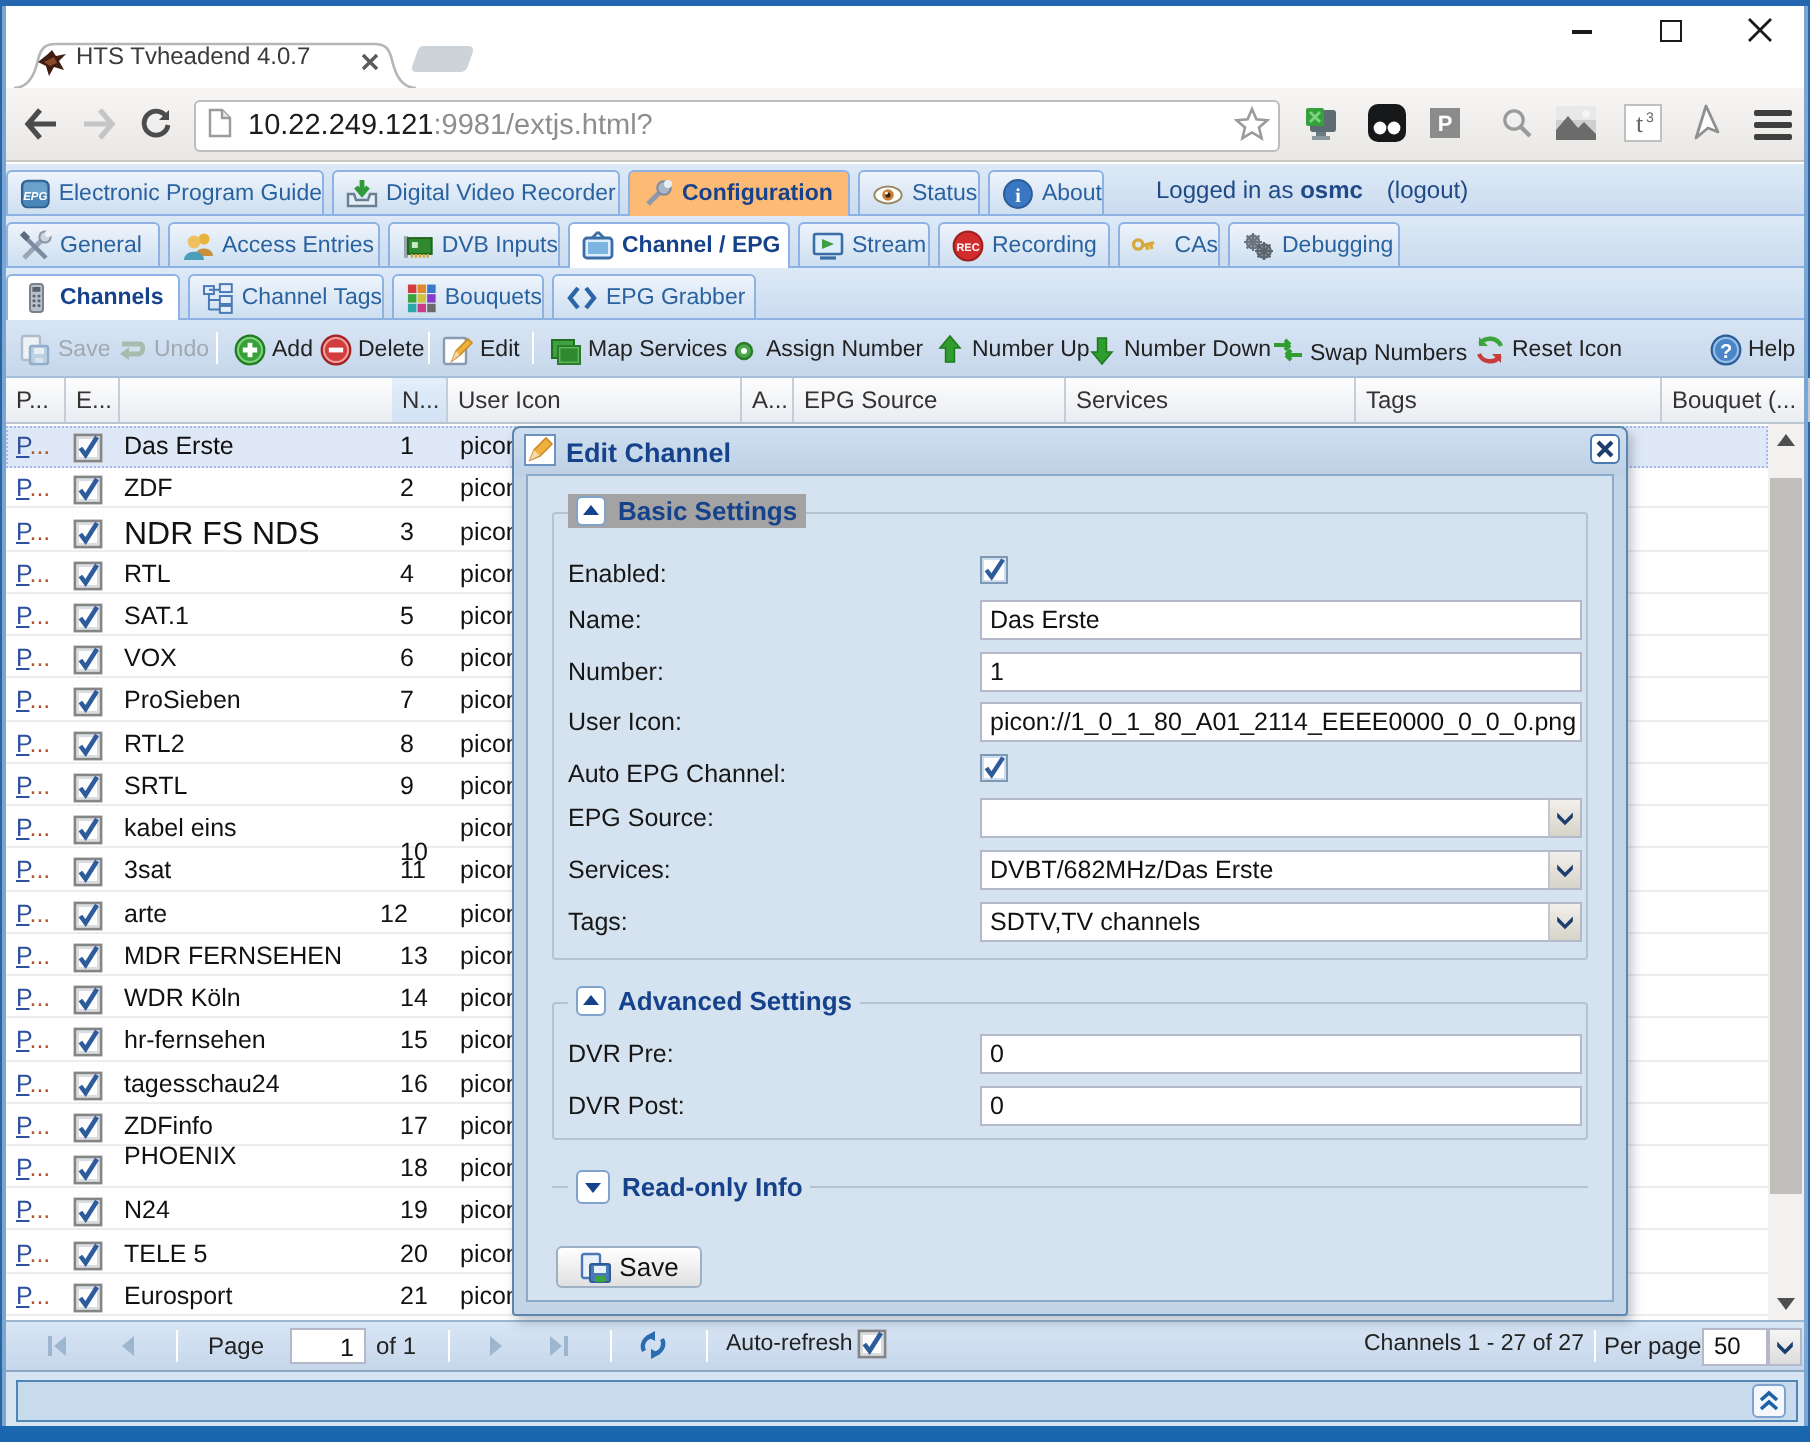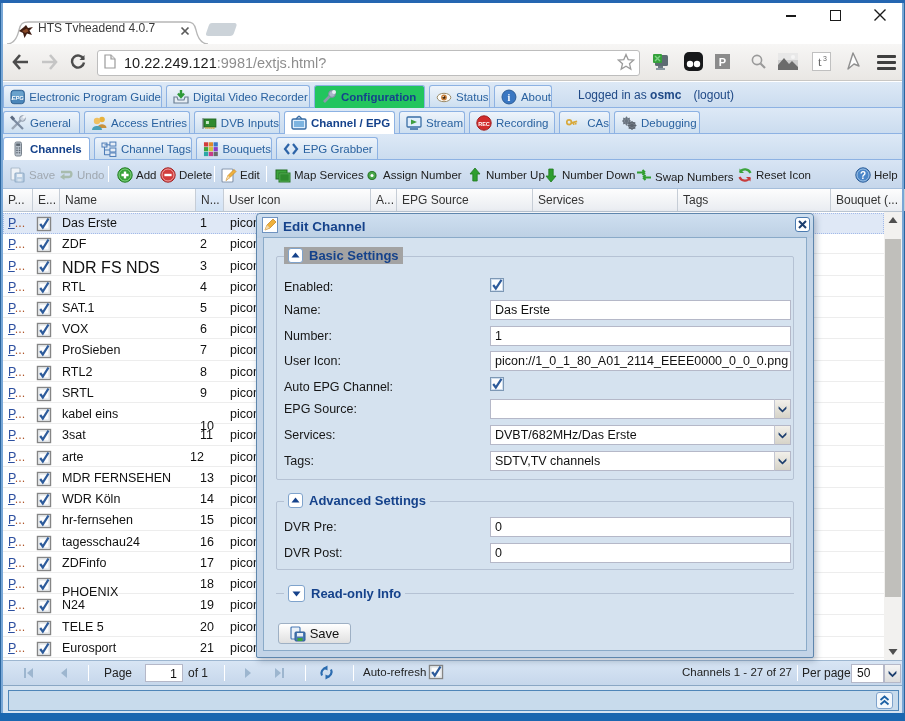--- a/index.html
+++ b/index.html
@@ -138,21 +138,21 @@
       </svg>
       <span class="tabtxt" style="margin-left:4px;">Electronic Program Guide</span>
     </div>
 <div class="abs" style="left:166px;top:85px;width:144px;height:22px;background:linear-gradient(#eef4fb,#cddff0);border:1px solid #8db2e3;border-bottom:none;border-radius:3px 3px 0 0;display:flex;align-items:center;padding-left:6px;">
       <svg width="16" height="16" viewBox="0 0 16 16">
         <path d="M8 1 L8 7 M5 4.5 L8 8 L11 4.5" stroke="#2e9a38" stroke-width="2.4" fill="none"></path>
         <path d="M1 8 L4 8 L5 11 L11 11 L12 8 L15 8 L15 14 L1 14 Z" fill="#e7eef5" stroke="#6b7f93" stroke-width="1.2"></path>
       </svg>
       <span class="tabtxt" style="margin-left:4px;">Digital Video Recorder</span>
     </div>
-<div class="abs" style="left:314px;top:85px;width:111px;height:23px;background:#22c55e;border:1px solid #8db2e3;border-bottom:none;border-radius:3px 3px 0 0;display:flex;align-items:center;padding-left:6px;z-index:2;">
+<div class="abs" style="left:314px;top:85px;width:111px;height:23px;background:#fdba74;border:1px solid #8db2e3;border-bottom:none;border-radius:3px 3px 0 0;display:flex;align-items:center;padding-left:6px;z-index:2;">
       <svg width="16" height="16" viewBox="0 0 16 16">
         <path d="M3 13 L9 7" stroke="#8d99ad" stroke-width="2.6"></path>
         <circle cx="11" cy="5" r="3.4" fill="#aab6c8" stroke="#7d8aa0"></circle>
         <circle cx="13" cy="3" r="2" fill="#e9eef5"></circle>
       </svg>
       <span class="tabtxt" style="font-weight:bold;color:#15428b;margin-left:4px;">Configuration</span>
     </div>
 <div class="abs" style="left:429px;top:85px;width:61px;height:22px;background:linear-gradient(#eef4fb,#cddff0);border:1px solid #8db2e3;border-bottom:none;border-radius:3px 3px 0 0;display:flex;align-items:center;padding-left:6px;">
       <svg width="16" height="16" viewBox="0 0 16 16">
         <ellipse cx="8" cy="8.5" rx="6.8" ry="4.2" fill="#fdfdfa" stroke="#9a8a68" stroke-width="1"></ellipse>
@@ -376,21 +376,20 @@
       <svg width="16" height="16" viewBox="0 0 16 16">
         <circle cx="8" cy="8" r="7.2" fill="#4a86c8" stroke="#2c5c97"></circle>
         <circle cx="8" cy="8" r="6" fill="none" stroke="#9cc0e4" stroke-width="1"></circle>
         <text x="8" y="12" font-size="10" font-weight="bold" fill="#fff" text-anchor="middle" font-family="Liberation Sans">?</text>
       </svg>
       <span style="font-size:11.5px;color:#222;margin-left:3px;">Help</span>
     </div>
 <div class="abs" style="left:3px;top:189px;width:899px;height:23px;background:linear-gradient(#fdfdfd,#e9ecf1);border-bottom:1px solid #b9c4d0;"></div>
 <div class="abs" style="left:3px;top:189px;width:30px;height:22px;border-right:1px solid #c6cdd6;padding:4px 0 0 5px;font-size:12px;color:#333;white-space:nowrap;overflow:hidden;">P...</div>
 <div class="abs" style="left:33px;top:189px;width:27px;height:22px;border-right:1px solid #c6cdd6;padding:4px 0 0 5px;font-size:12px;color:#333;white-space:nowrap;overflow:hidden;">E...</div>
-<div class="abs" style="left:60px;top:189px;width:136px;height:22px;border-right:1px solid #c6cdd6;padding:4px 0 0 5px;font-size:12px;color:#333;white-space:nowrap;overflow:hidden;">Name</div>
 <div class="abs" style="left:196px;top:189px;width:28px;height:22px;background:linear-gradient(#e4eefb,#d2e2f4);border-right:1px solid #c6cdd6;padding:4px 0 0 5px;font-size:12px;color:#333;white-space:nowrap;overflow:hidden;">N...</div>
 <div class="abs" style="left:224px;top:189px;width:147px;height:22px;border-right:1px solid #c6cdd6;padding:4px 0 0 5px;font-size:12px;color:#333;white-space:nowrap;overflow:hidden;">User Icon</div>
 <div class="abs" style="left:371px;top:189px;width:26px;height:22px;border-right:1px solid #c6cdd6;padding:4px 0 0 5px;font-size:12px;color:#333;white-space:nowrap;overflow:hidden;">A...</div>
 <div class="abs" style="left:397px;top:189px;width:136px;height:22px;border-right:1px solid #c6cdd6;padding:4px 0 0 5px;font-size:12px;color:#333;white-space:nowrap;overflow:hidden;">EPG Source</div>
 <div class="abs" style="left:533px;top:189px;width:145px;height:22px;border-right:1px solid #c6cdd6;padding:4px 0 0 5px;font-size:12px;color:#333;white-space:nowrap;overflow:hidden;">Services</div>
 <div class="abs" style="left:678px;top:189px;width:153px;height:22px;border-right:1px solid #c6cdd6;padding:4px 0 0 5px;font-size:12px;color:#333;white-space:nowrap;overflow:hidden;">Tags</div>
 <div class="abs" style="left:831px;top:189px;width:74px;height:22px;border-right:1px solid #c6cdd6;padding:4px 0 0 5px;font-size:12px;color:#333;white-space:nowrap;overflow:hidden;">Bouquet (...</div>
 <div class="abs" style="left:3px;top:212px;width:899px;height:448px;background:#fff;"></div>
 <div class="abs" style="left:3px;top:213.0px;width:881px;height:21.2px;background:#dfe8f6;border:1px dotted #a3bae9;"></div>
 <div class="abs" style="left:8px;top:216.0px;font-size:12.5px;white-space:nowrap;"><span style="color:#2d50a0;text-decoration:underline;">P</span><span style="color:#b0572c;">...</span></div>
@@ -598,21 +597,21 @@
 <div class="abs" style="left:230px;top:555.8px;width:26px;overflow:hidden;font-size:12.5px;color:#111;white-space:nowrap;">picon</div>
 <div class="abs" style="left:3px;top:574.1px;width:881px;height:20.2px;border-bottom:1px solid #ededed;"></div>
 <div class="abs" style="left:8px;top:577.1px;font-size:12.5px;white-space:nowrap;"><span style="color:#2d50a0;text-decoration:underline;">P</span><span style="color:#b0572c;">...</span></div>
 <div class="abs" style="left:37px;top:578.1px;">
       <svg width="14" height="14" viewBox="0 0 14 14" style="display:block;overflow:visible">
         <rect x="0.5" y="0.5" width="13" height="13" fill="#fdfdfd" stroke="#858585" stroke-width="1.4"></rect>
         <rect x="2" y="2" width="10" height="10" fill="none" stroke="#d8dde2"></rect>
         <path d="M3.2 7 L5.8 10.5 L11.5 1.5" stroke="#2d5b9b" stroke-width="2.3" fill="none"></path>
       </svg>
     </div>
-<div class="abs" style="left:62px;top:585px;font-size:12.5px;color:#111;white-space:nowrap;text-align:center;">PHOENIX</div>
+<div class="abs" style="left:62px;top:571px;font-size:12.5px;color:#111;white-space:nowrap;text-align:center;">PHOENIX</div>
 <div class="abs" style="left:200px;top:577.1px;font-size:12.5px;color:#111;">18</div>
 <div class="abs" style="left:230px;top:577.1px;width:26px;overflow:hidden;font-size:12.5px;color:#111;white-space:nowrap;">picon</div>
 <div class="abs" style="left:3px;top:595.3px;width:881px;height:20.2px;border-bottom:1px solid #ededed;"></div>
 <div class="abs" style="left:8px;top:598.3px;font-size:12.5px;white-space:nowrap;"><span style="color:#2d50a0;text-decoration:underline;">P</span><span style="color:#b0572c;">...</span></div>
 <div class="abs" style="left:37px;top:599.3px;">
       <svg width="14" height="14" viewBox="0 0 14 14" style="display:block;overflow:visible">
         <rect x="0.5" y="0.5" width="13" height="13" fill="#fdfdfd" stroke="#858585" stroke-width="1.4"></rect>
         <rect x="2" y="2" width="10" height="10" fill="none" stroke="#d8dde2"></rect>
         <path d="M3.2 7 L5.8 10.5 L11.5 1.5" stroke="#2d5b9b" stroke-width="2.3" fill="none"></path>
       </svg>

